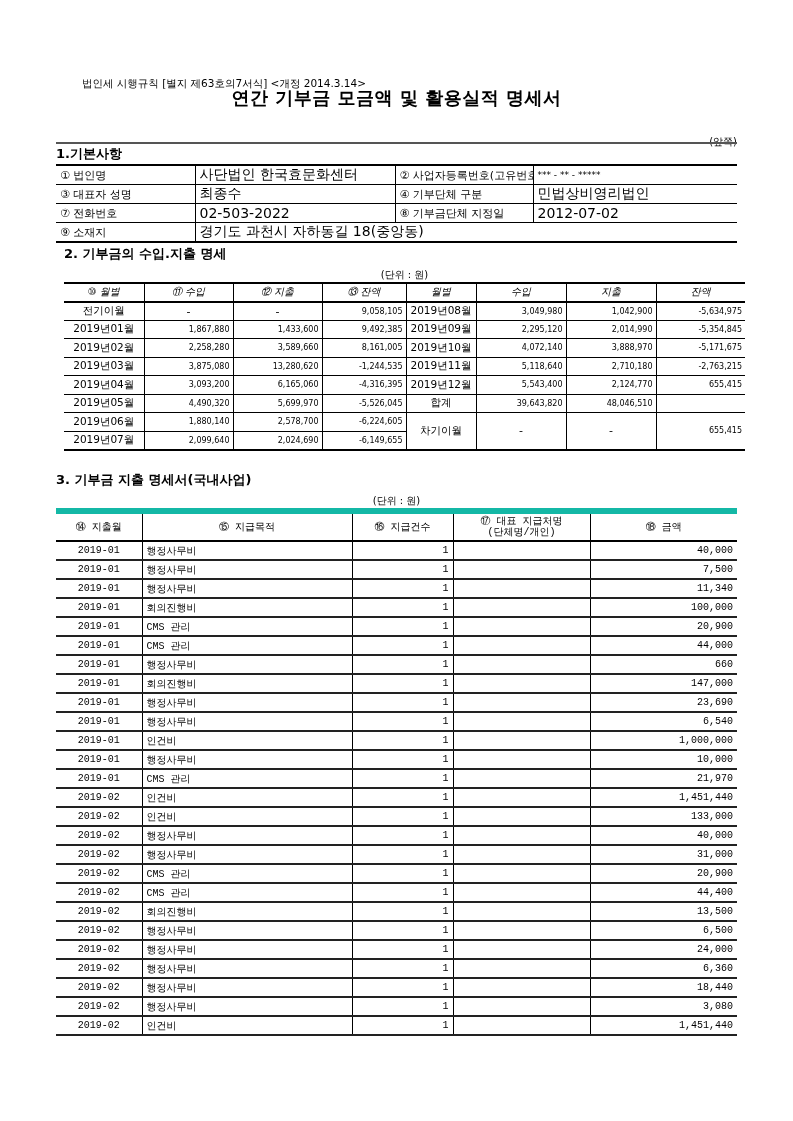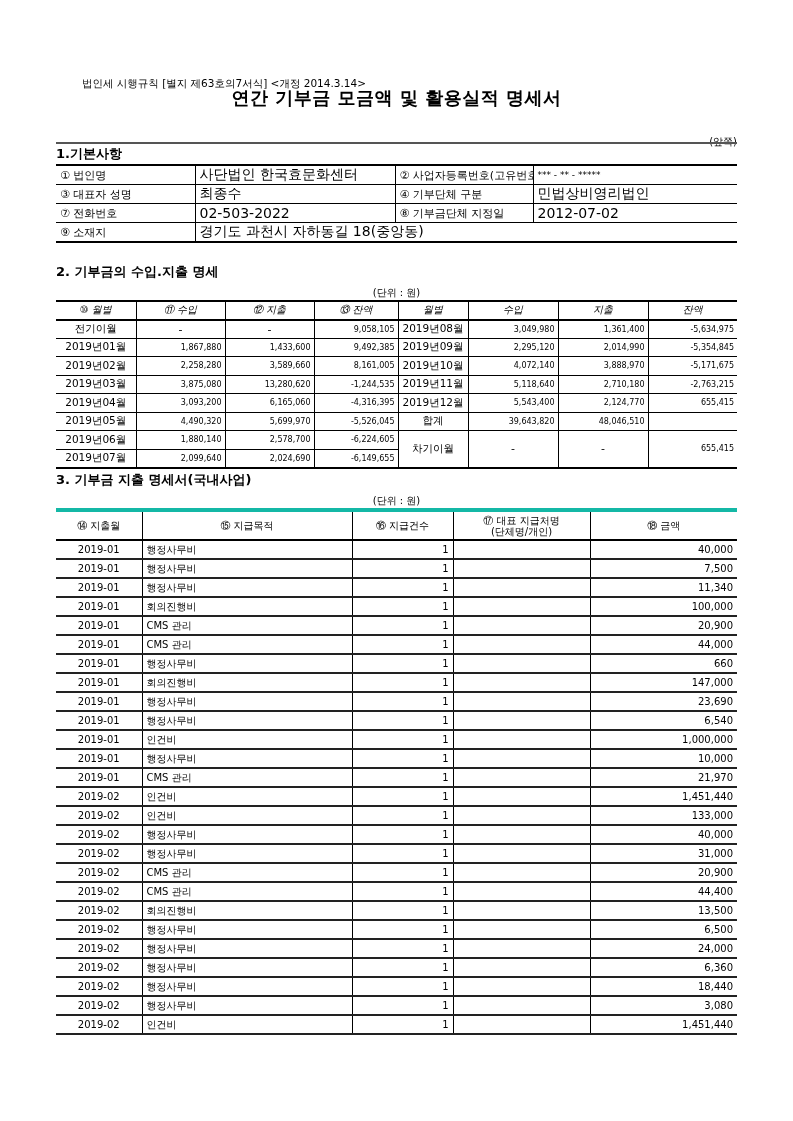--- a/index.html
+++ b/index.html
@@ -18,34 +18,34 @@
 
   
   #sec1 { top: 142px; border-top: 2px solid #555; }
   #sec1 table { border-bottom: 2px solid #000; border-top: 2px solid #000; }
   #sec1 td { height: 19px; font-size: 11px; padding: 0 4px; border-left: none; border-right: 1px solid #000; }
   #sec1 td:last-child { border-right: none; }
   #sec1 .val { font-size: 14px; }
   #sec1 .masked { font-size: 9px; }
 
   
-  #sec2 { top: 262px; }
+  #sec2 { top: 244px; margin-left: 8px; }
   .unit { text-align: center; font-size: 10px; height: 18px; line-height: 22px; }
   #sec2 table { border-top: 2px solid #000; border-bottom: 2px solid #000; }
   #sec2 td { height: 18.5px; font-size: 10px; padding: 0 3px; }
   #sec2 td:first-child { border-left: none; }
   #sec2 td:last-child { border-right: none; }
   #sec2 .hdr td { text-align: center; font-size: 10px; border-bottom: 2px solid #000; font-style: italic; }
   #sec2 .num { text-align: right; font-size: 8px; }
   #sec2 .mon { text-align: center; font-size: 10.5px; }
   #sec2 .dash { text-align: center; font-size: 11px; }
 
   
   #sec3 { top: 470px; }
-  #sec3 table { border-top: 4px solid #14b8a6; border-bottom: 1px solid #000; }
+  #sec3 table { border-top: 6px solid #14b8a6; border-bottom: 1px solid #000; font-family: Liberation Mono, monospace; }
   #sec3 td { height: 19px; font-size: 10px; padding: 0 4px; }
   #sec3 td:first-child { border-left: none; }
   #sec3 td:last-child { border-right: none; margin-left: 23px; }
   #sec3 .hdr td { text-align: center; height: 30px; border-bottom: 2px solid #000; line-height: 11px; }
   #sec3 .c-month { text-align: center; }
   #sec3 .c-count, #sec3 .c-amt { text-align: right; }
   #sec3 tr.row td { border-bottom: 2px solid #222; }
 </style>
 </head>
 <body>
@@ -116,21 +116,21 @@
             <td>지출</td>
             <td>잔액</td>
           </tr>
           <tr>
             <td class="mon">전기이월</td>
             <td class="dash">-</td>
             <td class="dash">-</td>
             <td class="num">9,058,105</td>
             <td class="mon">2019년08월</td>
             <td class="num">3,049,980</td>
-            <td class="num">1,361,400</td>
+            <td class="num">1,042,900</td>
             <td class="num">-5,634,975</td>
           </tr>
           <tr>
             <td class="mon">2019년01월</td>
             <td class="num">1,867,880</td>
             <td class="num">1,433,600</td>
             <td class="num">9,492,385</td>
             <td class="mon">2019년09월</td>
             <td class="num">2,295,120</td>
             <td class="num">2,014,990</td>

